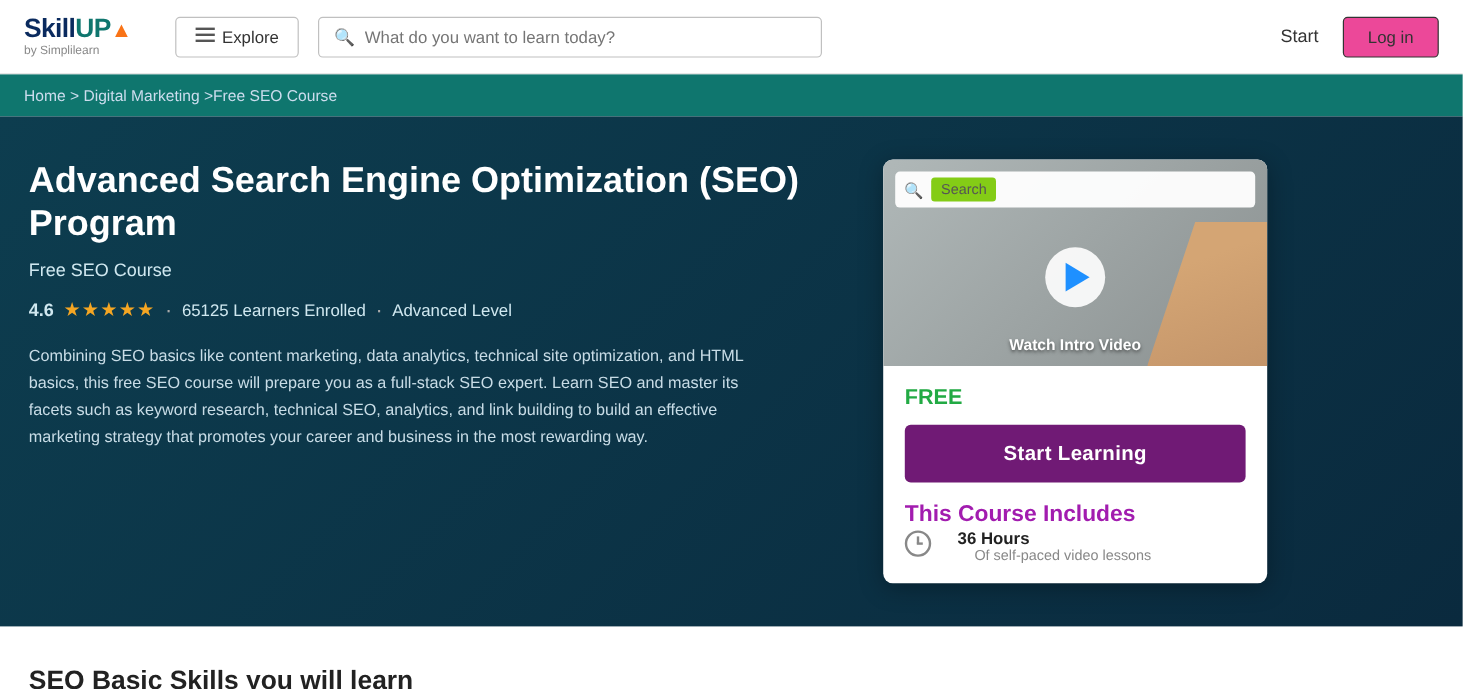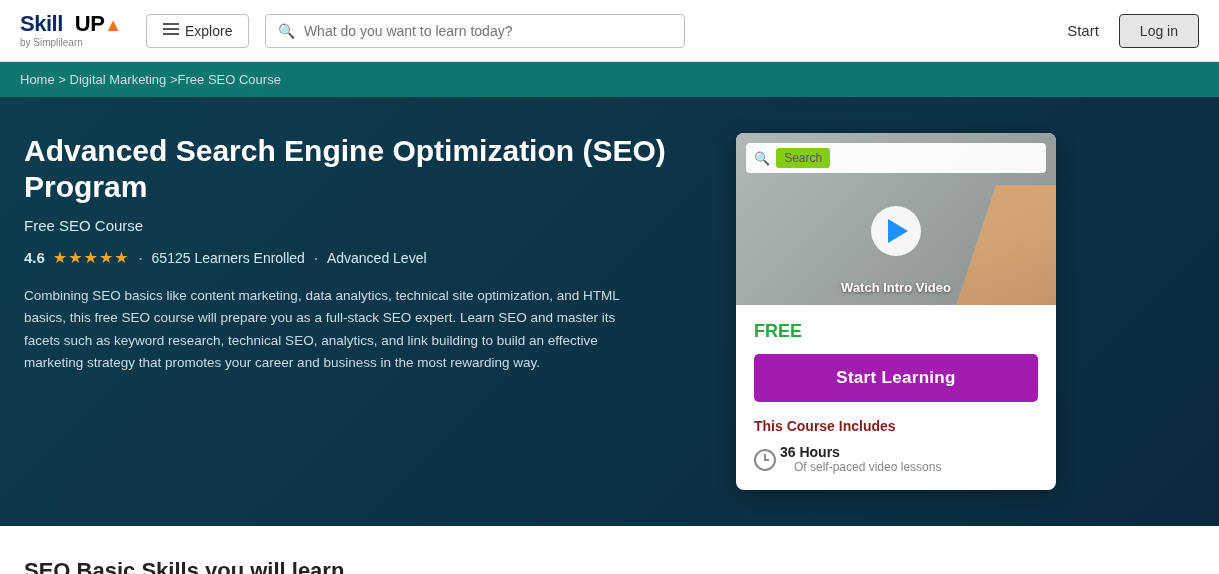--- a/index.html
+++ b/index.html
@@ -83,21 +83,21 @@
     .quiz-link {
       font-size: 15px;
       color: #333;
       cursor: pointer;
       text-decoration: none;
     }
     .login-btn {
       padding: 8px 20px;
       border: 1.5px solid #333;
       border-radius: 4px;
-      background: #e5e5e5;
+      background: #ec4899;
       font-size: 14px;
       cursor: pointer;
       color: #333;
     }
 
     
     .breadcrumb-bar {
       background: #0f766e;
       padding: 10px 20px;
       font-size: 13px;
@@ -238,41 +238,40 @@
       padding: 16px 18px;
     }
     .price-tag {
       font-size: 18px;
       font-weight: 800;
       color: #22aa44;
       margin-bottom: 12px;
     }
     .start-btn {
       width: 100%;
-      background: #a21caf;
+      background: #701a75;
       color: #fff;
       border: none;
       border-radius: 5px;
       padding: 14px;
       font-size: 17px;
       font-weight: 700;
       cursor: pointer;
       letter-spacing: 0.3px;
     }
     .includes-title {
-      color: #7f1d1d;
-      font-size: 14px;
+      color: #a21caf;
+      font-size: 19px;
       font-weight: 600;
       margin-top: 16px;
-      margin-bottom: 10px;
     }
     .includes-row {
       display: flex;
-      align-items: center;
-      gap: 4px;
+      align-items: flex-start;
+      gap: 22px;
     }
     .clock-icon {
       width: 22px;
       height: 22px;
       border: 2px solid #888;
       border-radius: 50%;
       position: relative;
       flex-shrink: 0;
       margin-top: 2px;
     }
@@ -308,21 +307,21 @@
       font-weight: 700;
       color: #222;
     }
   </style>
 </head>
 <body>
 
 <header class="header">
   <div class="logo-area">
     <div class="logo-text">
-      <span>Skill</span><span style="color:#000000;padding-left:12px;">UP</span><span style="color:#f97316;font-size:18px;">▲</span>
+      <span>Skill</span><span style="color:#0f766e;">UP</span><span style="color:#f97316;font-size:18px;">▲</span>
     </div>
     <div class="logo-subtitle">by Simplilearn</div>
   </div>
 
   <button class="explore-btn">
     <div class="hamburger">
       <span></span>
         <span></span>
         <span></span>
     </div>

